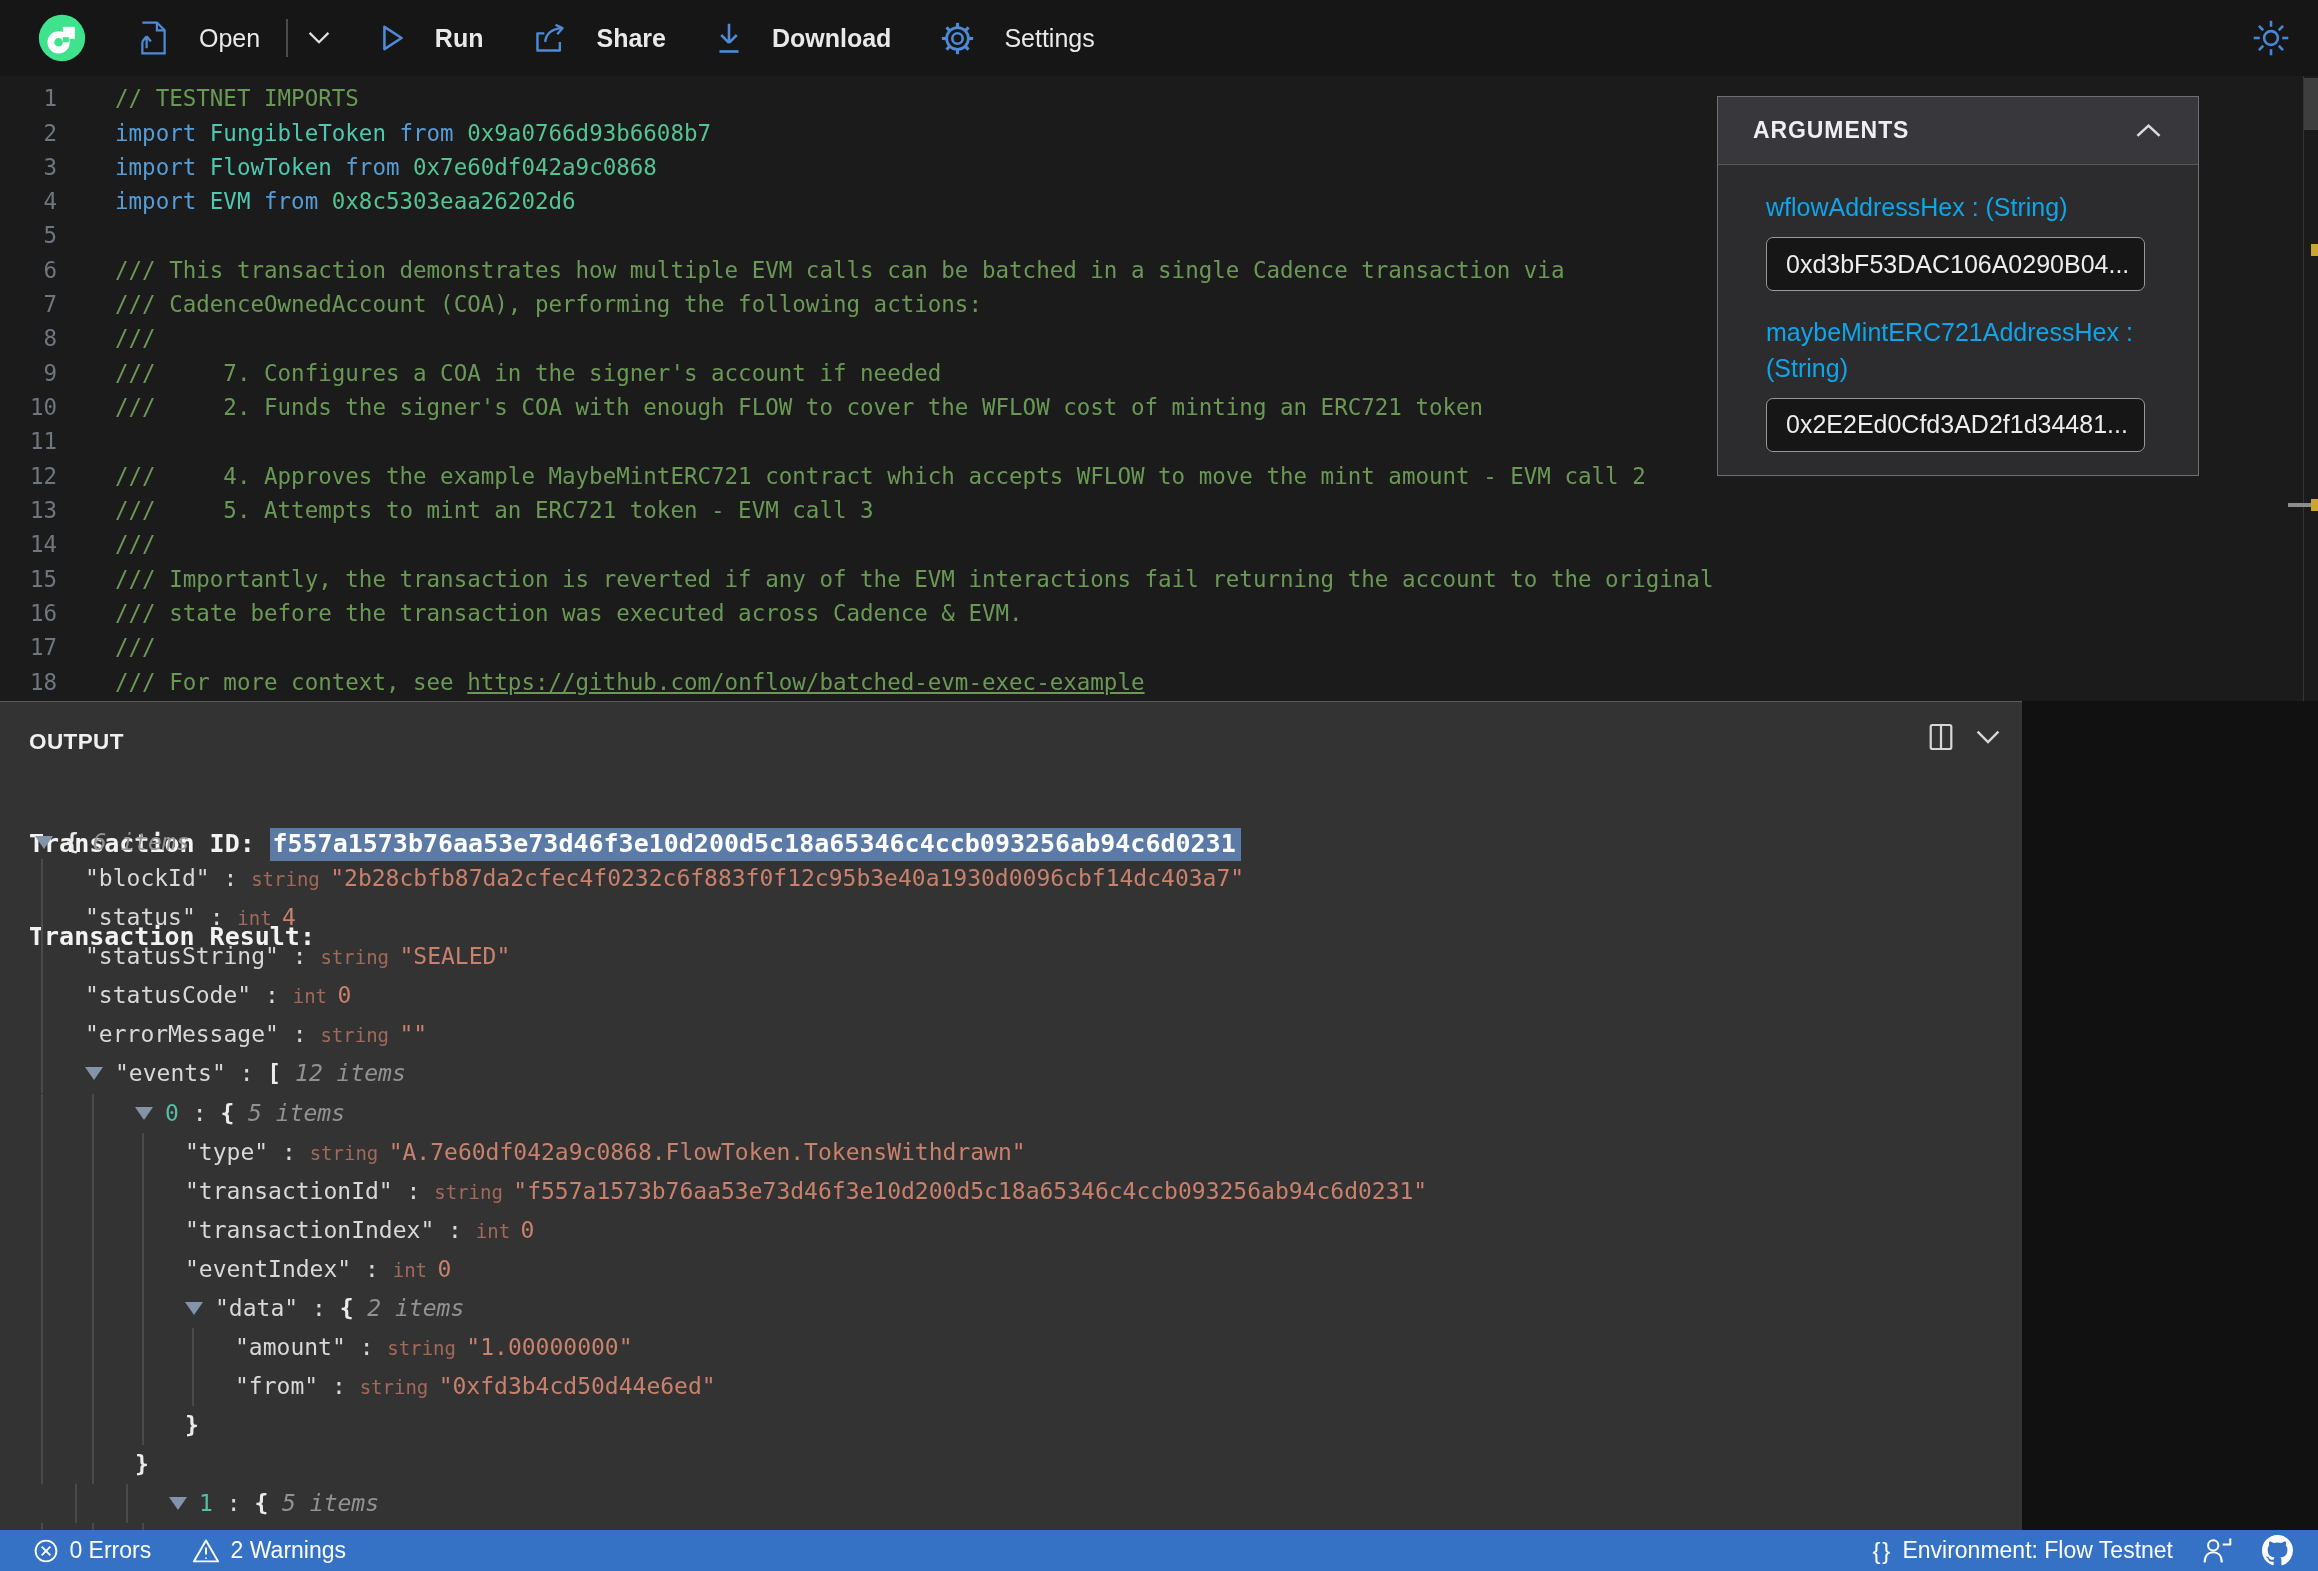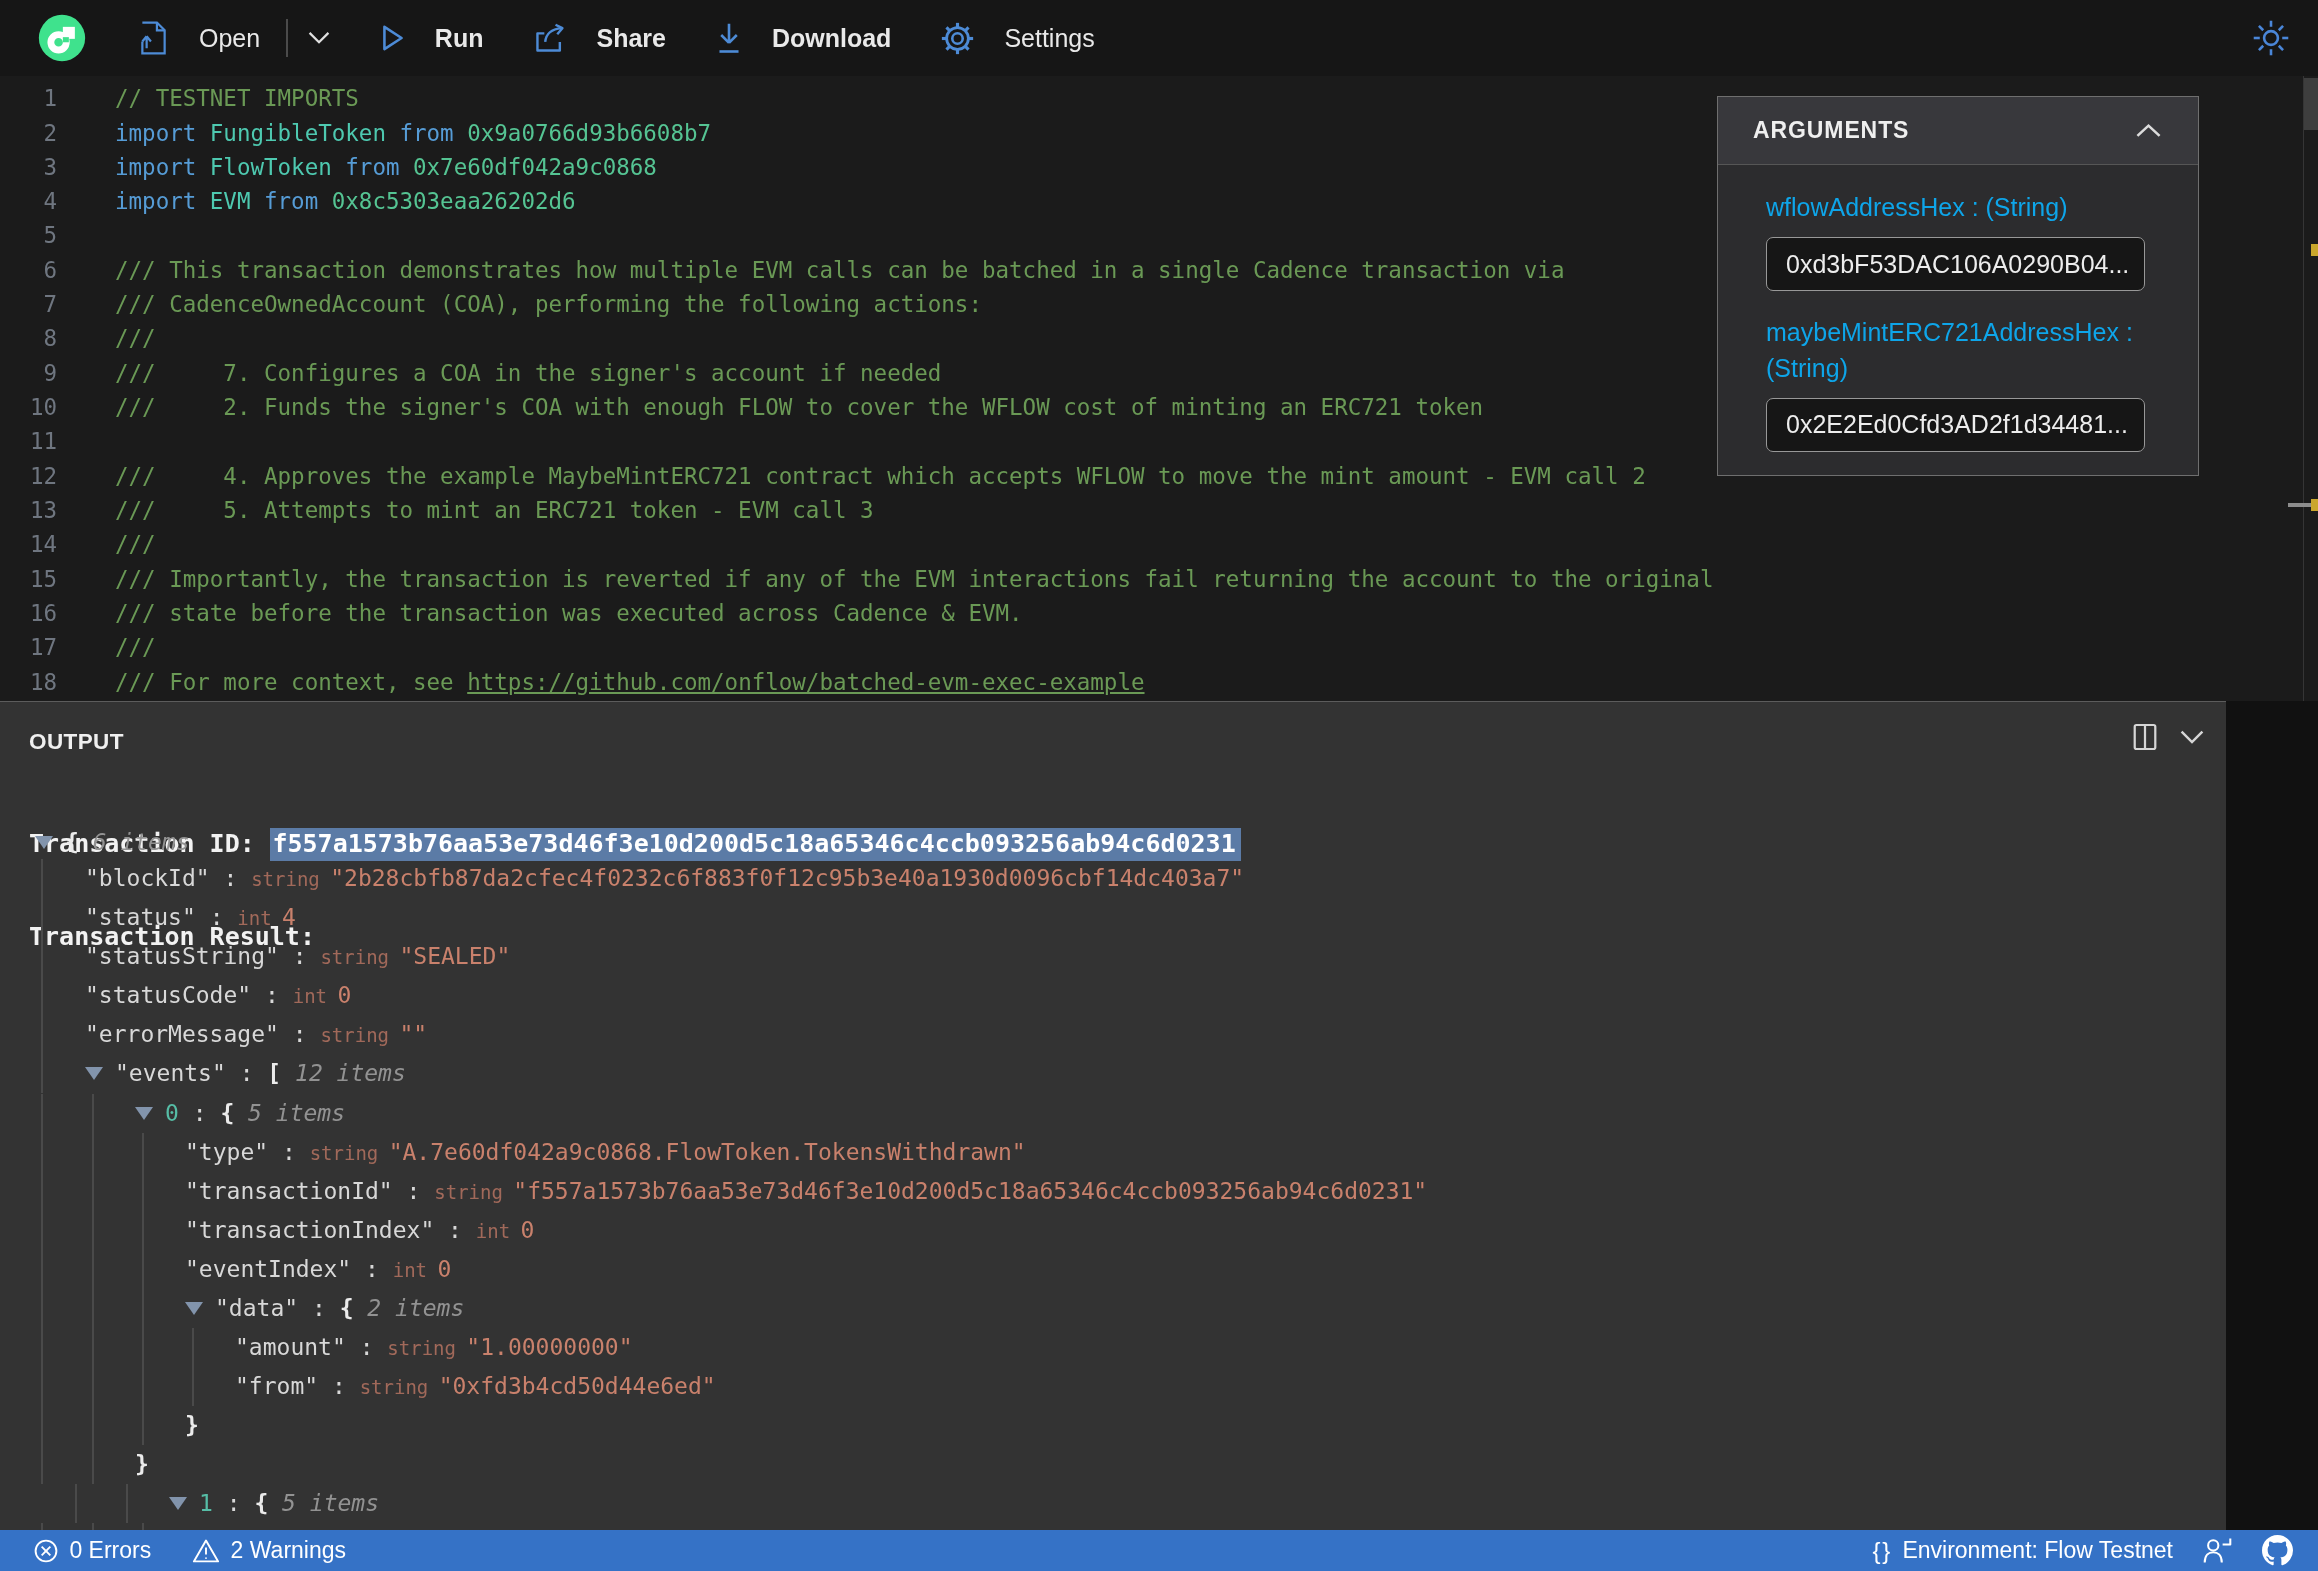--- a/index.html
+++ b/index.html
@@ -34,21 +34,21 @@
   .args-header{height:67px;background:#38383c;border-bottom:0.9px solid #565656;display:flex;
                align-items:center;justify-content:space-between;padding:0 35px 0 35px;}
   .args-title{color:#efefef;font-size:23px;font-weight:bold;letter-spacing:0.9px;}
   .args-body{padding:24px 0 0 48px;}
   .arg-label{color:#0ea5e9;font-size:25px;width:380px;line-height:36px;margin-bottom:12px;}
   .arg-input{width:379px;height:54px;background:#161616;border:1.7px solid #989898;border-radius:7px;
              color:#ededed;font-size:25px;font-family:"Liberation Sans",sans-serif;
              padding:0 0 0 19px;box-sizing:border-box;margin-bottom:22.5px;outline:none;}
 
   
-  .output{position:absolute;left:0;top:701px;width:2226px;height:829px;background:#333333;
+  .output{position:absolute;left:0;top:701px;width:2022px;height:829px;background:#333333;
           border-top:1.7px solid #5c5c5c;box-sizing:border-box;overflow:hidden;}
   .out-title{position:absolute;left:29px;top:27px;color:#f0f0f0;font-size:22.5px;font-weight:bold;letter-spacing:0.4px;}
   .out-icons{position:absolute;right:21px;top:21px;display:flex;gap:22.5px;align-items:center;}
   .txn{position:absolute;left:29px;top:64px;font-family:"DejaVu Sans Mono",monospace;
        font-size:25px;font-weight:bold;color:#f2f2f2;line-height:31px;white-space:pre;}
   .hl{background:#5b7ba6;color:#ffffff;padding:0.9px 5.2px 2.6px 2.6px;}
   .tree{position:absolute;left:0;top:118px;width:2319px;height:711px;}
   .tree-row{position:absolute;left:0;width:100%;height:39px;line-height:39px;
             font-family:"DejaVu Sans Mono",monospace;font-size:23px;white-space:pre;}
   .guide{position:absolute;top:0;bottom:0;width:1.7px;background:#4a4a4a;}

